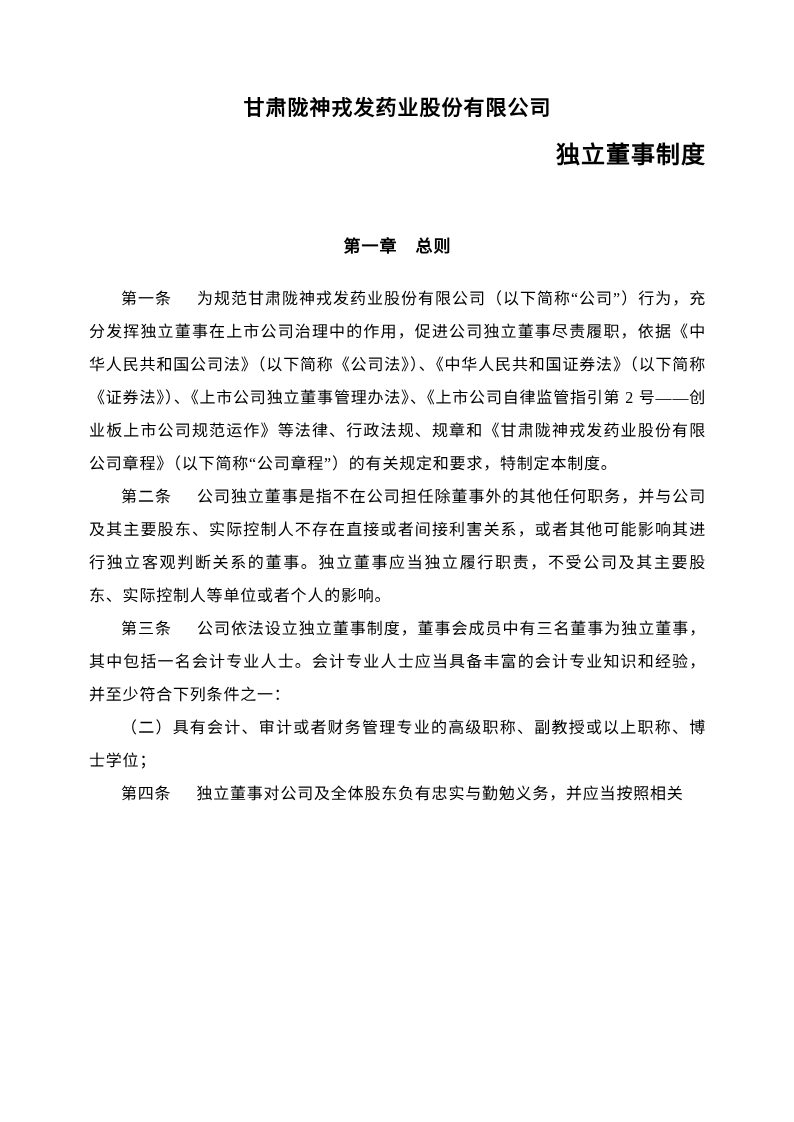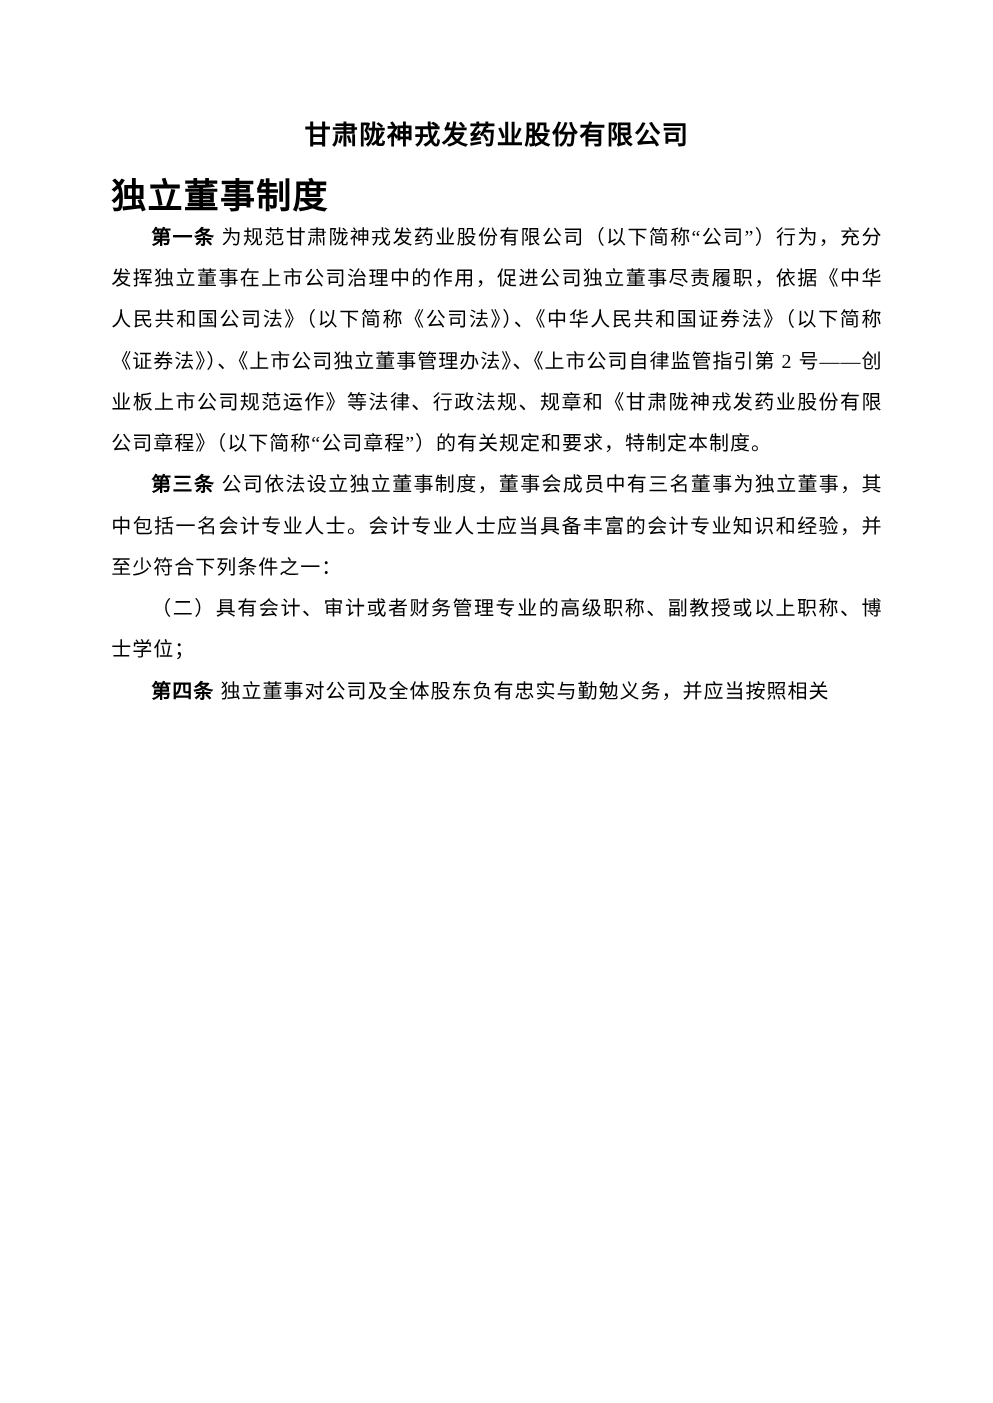--- a/index.html
+++ b/index.html
@@ -24,65 +24,67 @@
   .doc-title {
     margin: 0 0 22px 0;
     font-size: 21px;
     font-weight: bold;
     line-height: 1.15;
     text-align: center;
     letter-spacing: 1px;
   }
   .doc-subtitle {
     margin: 0;
-    font-size: 28px;
+    font-size: 24px;
     font-weight: bold;
     line-height: 1.15;
-    text-align: left;
+    text-align: right;
     letter-spacing: 1px;
   }
   .chapter-heading {
     margin: 67px 0 25px 0;
     font-size: 17px;
     font-weight: bold;
     line-height: 1.2;
     text-align: center;
     letter-spacing: 1px;
   }
   .body-para {
     margin: 0;
     font-size: 16px;
     line-height: 33px;
     text-align: justify;
     text-justify: inter-ideograph;
     text-indent: 32px;
     letter-spacing: 0.8px;
   }
   .article-label {
-    font-weight: bold;
-    margin-right: 5px;
+    font-weight: normal;
+    margin-right: 25px;
   }
   .article-label:empty {
     display: none;
   }
 </style>
 </head>
 <body>
 
 <div class="page">
 
   <h1 class="doc-title">甘肃陇神戎发药业股份有限公司</h1>
 
   <h2 class="doc-subtitle">独立董事制度</h2>
 
+  <h3 class="chapter-heading">第一章　总则</h3>
 
   <div>
 
     <p class="body-para"><span class="article-label">第一条</span><span>为规范甘肃陇神戎发药业股份有限公司（以下简称“公司”）行为，充分发挥独立董事在上市公司治理中的作用，促进公司独立董事尽责履职，依据《中华人民共和国公司法》（以下简称《公司法》）、《中华人民共和国证券法》（以下简称《证券法》）、《上市公司独立董事管理办法》、《上市公司自律监管指引第 2 号——创业板上市公司规范运作》等法律、行政法规、规章和《甘肃陇神戎发药业股份有限公司章程》（以下简称“公司章程”）的有关规定和要求，特制定本制度。</span></p>
 
+    <p class="body-para"><span class="article-label">第二条</span><span>公司独立董事是指不在公司担任除董事外的其他任何职务，并与公司及其主要股东、实际控制人不存在直接或者间接利害关系，或者其他可能影响其进行独立客观判断关系的董事。独立董事应当独立履行职责，不受公司及其主要股东、实际控制人等单位或者个人的影响。</span></p>
 
     <p class="body-para"><span class="article-label">第三条</span><span>公司依法设立独立董事制度，董事会成员中有三名董事为独立董事，其中包括一名会计专业人士。会计专业人士应当具备丰富的会计专业知识和经验，并至少符合下列条件之一：</span></p>
 
 
     <p class="body-para"><span>（二）具有会计、审计或者财务管理专业的高级职称、副教授或以上职称、博士学位；</span></p>
 
 
 
     <p class="body-para"><span class="article-label">第四条</span><span>独立董事对公司及全体股东负有忠实与勤勉义务，并应当按照相关</span></p>
 

